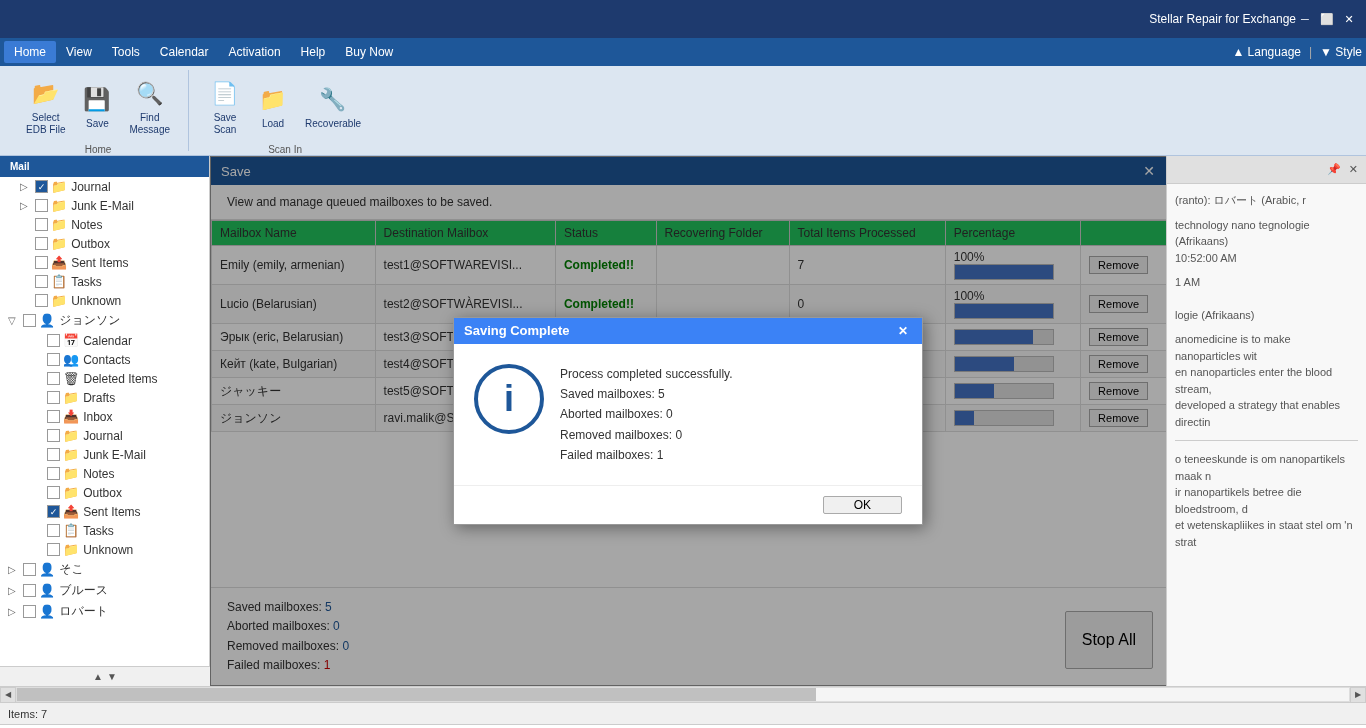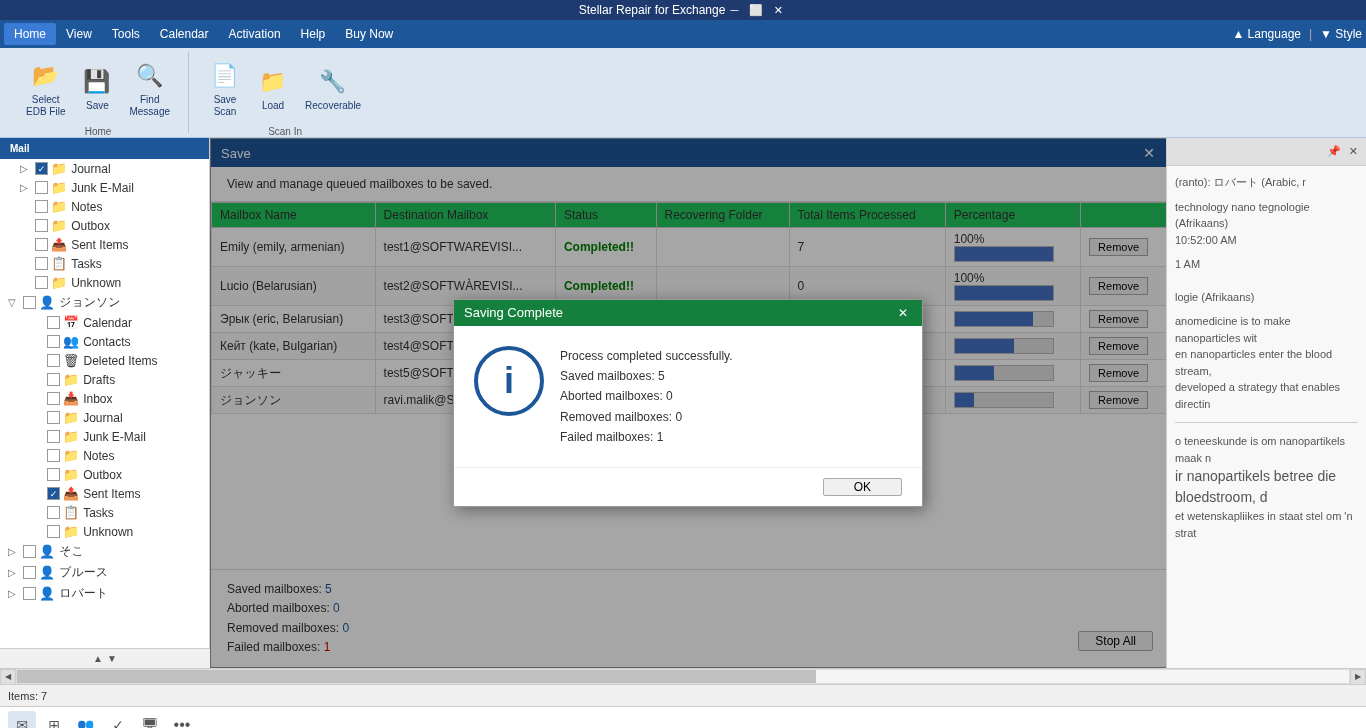--- a/index.html
+++ b/index.html
@@ -2,24 +2,24 @@
 <html><head>
   <meta charset="utf-8">
   <style>
     * { box-sizing: border-box; margin: 0; padding: 0; font-family: 'Segoe UI', Arial, sans-serif; }
     body { width: 1366px; height: 728px; overflow: hidden; background: #f0f0f0; font-size: 12px; }
 
     
     .title-bar {
       background: #1e3a6e;
       color: white;
-      height: 20px;
-      display: flex;
-      align-items: center;
-      justify-content: center;
+      height: 38px;
+      display: flex;
+      align-items: center;
+      justify-content: flex-end;
       padding: 0 8px;
       font-size: 12px;
     }
     .title-bar-controls { display: flex; gap: 4px; }
     .title-bar-controls span {
       width: 18px; height: 18px; display: flex; align-items: center; justify-content: center;
       cursor: pointer; font-size: 11px; color: white;
     }
 
     
@@ -251,42 +251,42 @@
       position: absolute;
       bottom: 0; left: 0; right: 0;
       background: white;
     }
     .save-status-line { font-size: 12px; color: #333; line-height: 1.6; }
     .save-status-line .blue-num { color: #1e5799; }
     .save-status-line .red-num { color: #cc0000; }
     .stop-all-btn {
       position: absolute;
       right: 16px; bottom: 16px;
-      padding: 2px 16px;
+      padding: 19px 16px;
       background: #f0f0f0;
       border: 1px solid #aaa;
       cursor: pointer;
-      font-size: 12px;
+      font-size: 16px;
       border-radius: 2px;
     }
     .modal-window {
       background: white;
       width: 470px;
       border: 1px solid #999;
       box-shadow: 3px 3px 15px rgba(0,0,0,0.4);
     }
     .modal-title-bar {
-      background: #15803d;
+      background: #3b82f6;
       color: white;
       height: 26px;
       display: flex;
       align-items: center;
       padding: 8px 10px;
       font-size: 13px;
-      font-weight: normal;
+      font-weight: bold;
     }
     .modal-close-btn {
       margin-left: auto;
       width: 18px; height: 18px;
       display: flex; align-items: center; justify-content: center;
       cursor: pointer; font-size: 12px;
     }
     .modal-body {
       padding: 20px;
       display: flex;
@@ -714,21 +714,21 @@
       <div style="height:8px;"></div>
       <div>1 AM</div>
       <div style="height:16px;"></div>
       <div>logie (Afrikaans)</div>
       <div style="height:8px;"></div>
       <div>anomedicine is to make nanoparticles wit</div>
       <div>en nanoparticles enter the blood stream,</div>
       <div>developed a strategy that enables directin</div>
       <div style="border-top:1px solid #ccc; margin:10px 0;"></div>
       <div style="font-size:11px; color:#555;">o teneeskunde is om nanopartikels maak n</div>
-      <div style="font-size:14px; color:#555;">ir nanopartikels betree die bloedstroom, d</div>
+      <div style="font-size:11px; color:#555;">ir nanopartikels betree die bloedstroom, d</div>
       <div style="font-size:11px; color:#555;">et wetenskapliikes in staat stel om 'n strat</div>
     </div>
   </div>
 </div>
 
 <div class="h-scroll">
   <div class="h-scroll-arrow">◀</div>
   <div class="h-scroll-track">
     <div class="h-scroll-thumb"></div>
   </div>

